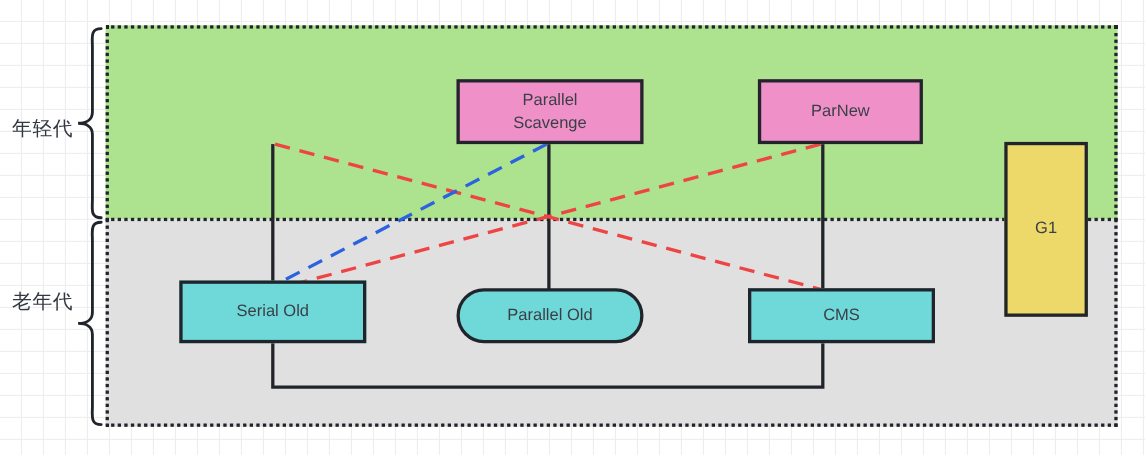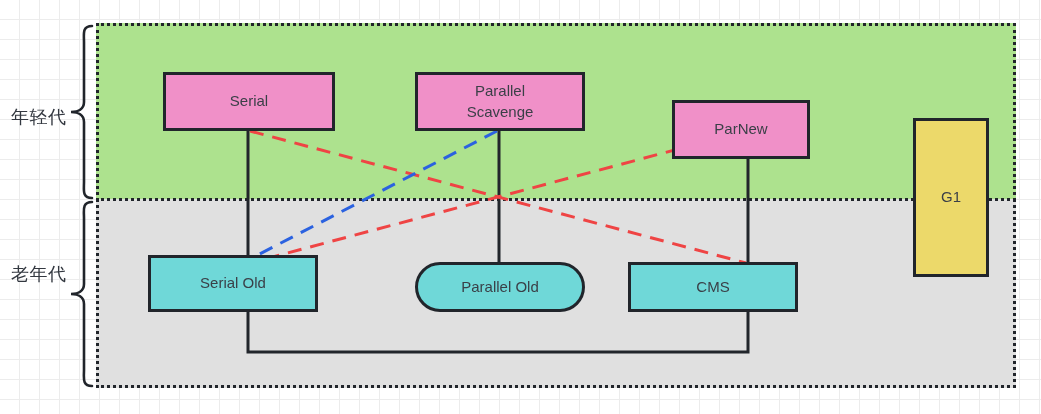--- a/index.html
+++ b/index.html
@@ -78,25 +78,25 @@
     color: #3a3f47;
     line-height: 1.35;
     z-index: 6;
   }
   .young-box { background: #f090c8; }
   .old-box   { background: #6fd8d8; }
   .full-box  { background: #ecd96a; }
 
   #box-serial             { left: 163px; top: 72px;  width: 172px; height: 59px; }
   #box-parallel-scavenge  { left: 415px; top: 72px;  width: 170px; height: 59px; }
-  #box-parnew             { left: 672px; top: 72px;  width: 138px; height: 59px; margin-top: 28px; }
-  #box-serial-old         { left: 148px; top: 255px; width: 170px; height: 57px; }
+  #box-parnew             { left: 689px; top: 72px;  width: 150px; height: 59px; }
+  #box-serial-old         { left: 163px; top: 255px; width: 170px; height: 57px; }
   #box-parallel-old       { left: 415px; top: 262px; width: 170px; height: 50px; border-radius: 25px; }
-  #box-cms                { left: 628px; top: 262px; width: 170px; height: 50px; }
-  #box-g1                 { left: 913px; top: 118px; width: 76px;  height: 159px; }
+  #box-cms                { left: 680px; top: 262px; width: 170px; height: 50px; }
+  #box-g1                 { left: 913px; top: 129px; width: 76px;  height: 159px; }
 
   
   #connectors {
     position: absolute;
     left: 0; top: 0;
     width: 1041px; height: 414px;
     z-index: 5;
     pointer-events: none;
   }
 </style>
@@ -129,23 +129,20 @@
 
     <polyline points="248,312 248,352 748,352 748,312" fill="none" stroke="#21252b" stroke-width="3"></polyline>
 
     <line x1="250" y1="131" x2="746" y2="263" stroke="#ef4444" stroke-width="3" stroke-dasharray="14 9"></line>
 
     <line x1="746" y1="131" x2="250" y2="263" stroke="#ef4444" stroke-width="3" stroke-dasharray="14 9"></line>
 
     <line x1="497" y1="131" x2="250" y2="259" stroke="#2b62e0" stroke-width="3" stroke-dasharray="14 9"></line>
   </svg>
 
-  <div class="gc-box young-box" id="box-serial">
-    <span>Serial</span>
-  </div>
 
   <div class="gc-box young-box" id="box-parallel-scavenge">
     <span>
       <span>Parallel</span><br>
       <span>Scavenge</span>
     </span>
   </div>
 
   <div class="gc-box young-box" id="box-parnew">
     <span>ParNew</span>

